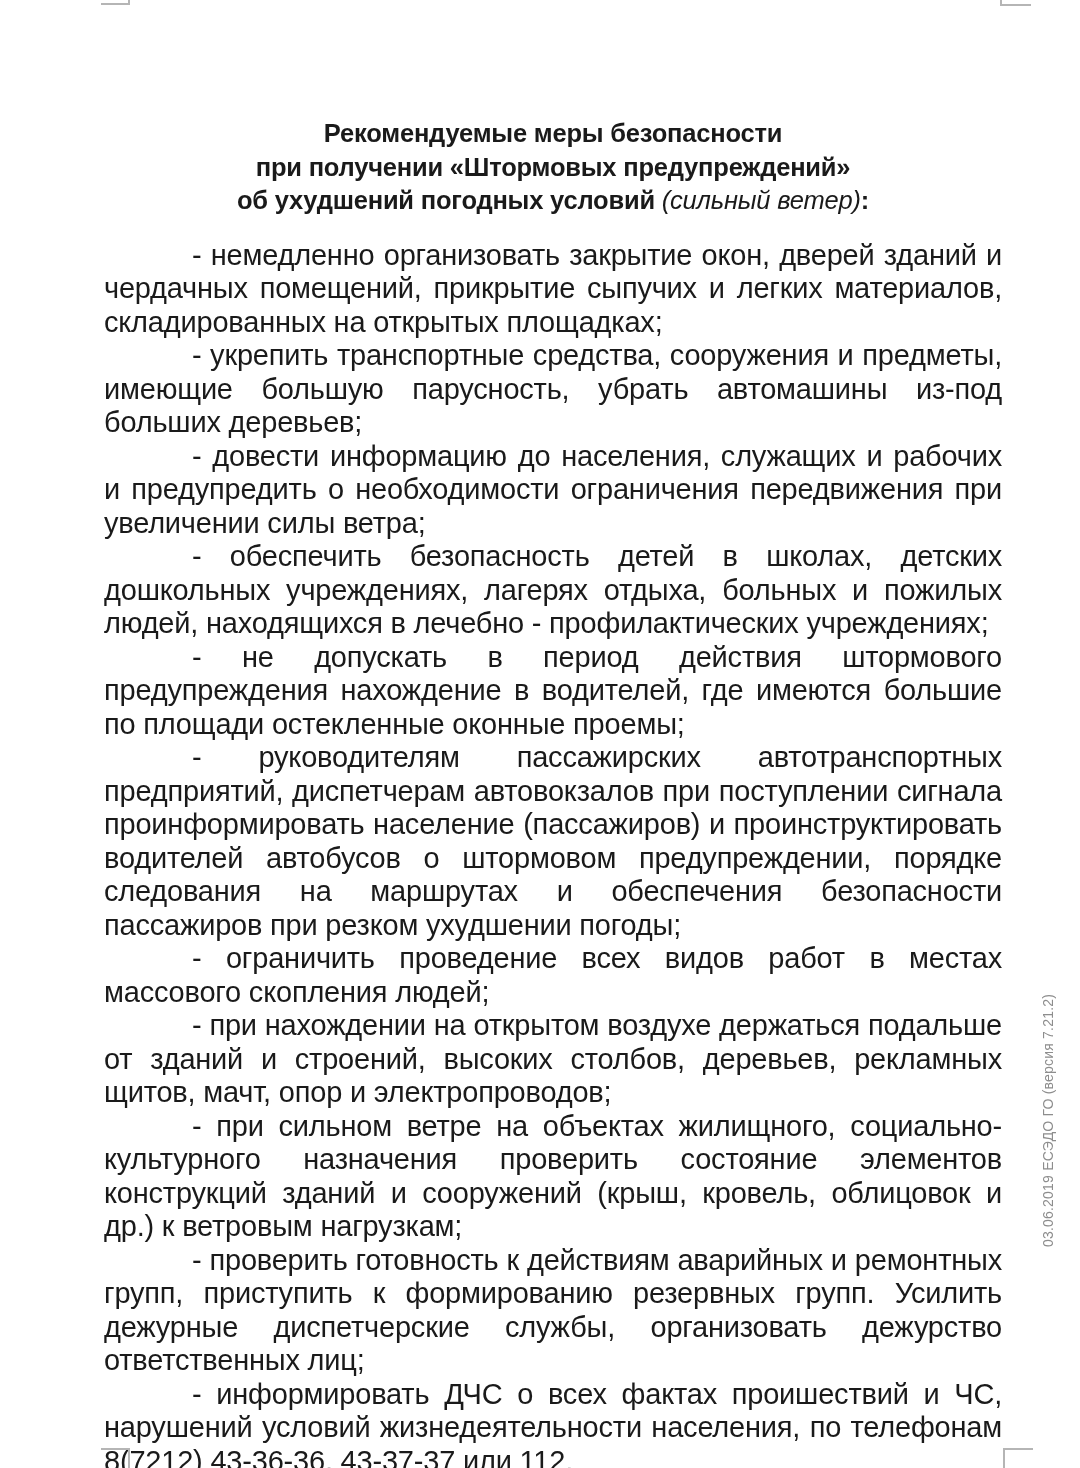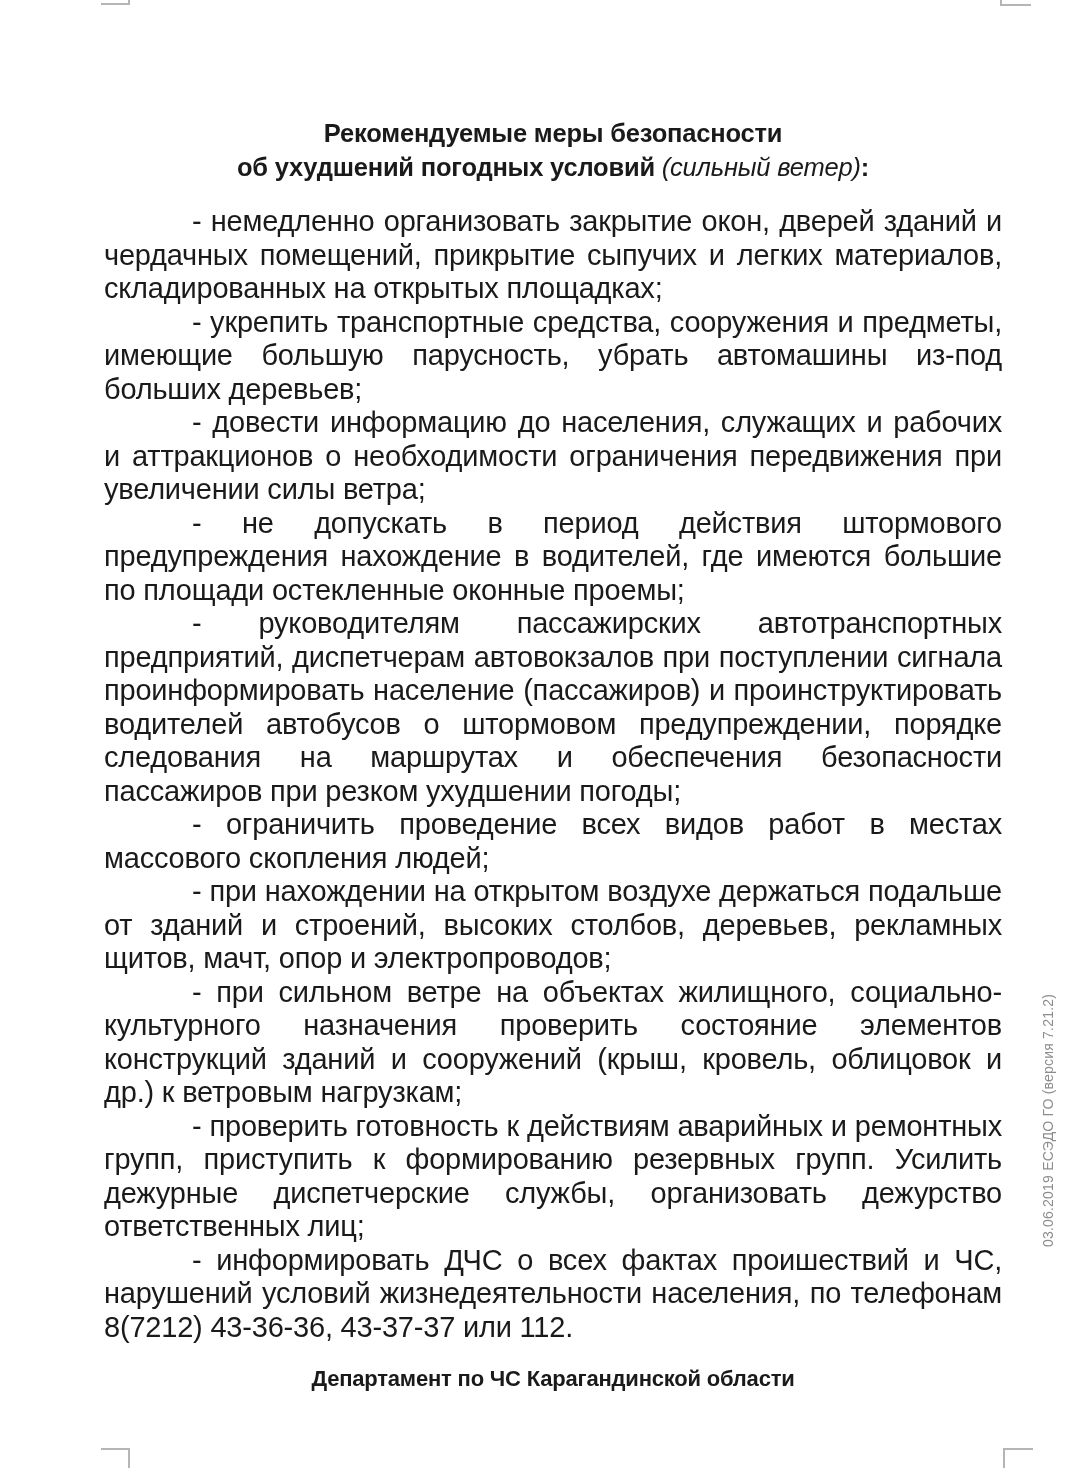--- a/index.html
+++ b/index.html
@@ -93,27 +93,29 @@
     border-left: 2px solid var(--crop-mark);
   }
 </style>
 </head>
 <body>
 
 <div class="page">
 
   <header class="title">
     <div>Рекомендуемые меры безопасности</div>
+    <div>при получении «Штормовых предупреждений»</div>
     <div><span>об ухудшений погодных условий </span><span class="italic-part">(сильный ветер)</span><span>:</span></div>
   </header>
 
   <main class="body">
     <p>- немедленно организовать закрытие окон, дверей зданий и чердачных помещений, прикрытие сыпучих и легких материалов, складированных на открытых площадках;</p>
     <p>- укрепить транспортные средства, сооружения и предметы, имеющие большую парусность, убрать автомашины из-под больших деревьев;</p>
-    <p>- довести информацию до населения, служащих и рабочих и аттракционов о необходимости ограничения передвижения при увеличении силы ветра;</p>
+    <p>- довести информацию до населения, служащих и рабочих и предупредить о необходимости ограничения передвижения при увеличении силы ветра;</p>
+    <p>- обеспечить безопасность детей в школах, детских дошкольных учреждениях, лагерях отдыха, больных и пожилых людей, находящихся в лечебно - профилактических учреждениях;</p>
     <p>- не допускать в период действия штормового предупреждения нахождение в водителей, где имеются большие по площади остекленные оконные проемы;</p>
     <p>- руководителям пассажирских автотранспортных предприятий, диспетчерам автовокзалов при поступлении сигнала проинформировать население (пассажиров) и проинструктировать водителей автобусов о штормовом предупреждении, порядке следования на маршрутах и обеспечения безопасности пассажиров при резком ухудшении погоды;</p>
     <p>- ограничить проведение всех видов работ в местах массового скопления людей;</p>
     <p>- при нахождении на открытом воздухе держаться подальше от зданий и строений, высоких столбов, деревьев, рекламных щитов, мачт, опор и электропроводов;</p>
     <p>- при сильном ветре на объектах жилищного, социально-культурного назначения проверить состояние элементов конструкций зданий и сооружений (крыш, кровель, облицовок и др.) к ветровым нагрузкам;</p>
     <p>- проверить готовность к действиям аварийных и ремонтных групп, приступить к формированию резервных групп. Усилить дежурные диспетчерские службы, организовать дежурство ответственных лиц;</p>
     <p>- информировать ДЧС о всех фактах проишествий и ЧС, нарушений условий жизнедеятельности населения, по телефонам 8(7212) 43-36-36, 43-37-37 или 112.</p>
   </main>
 
   <footer class="footer">Департамент по ЧС Карагандинской области</footer>

